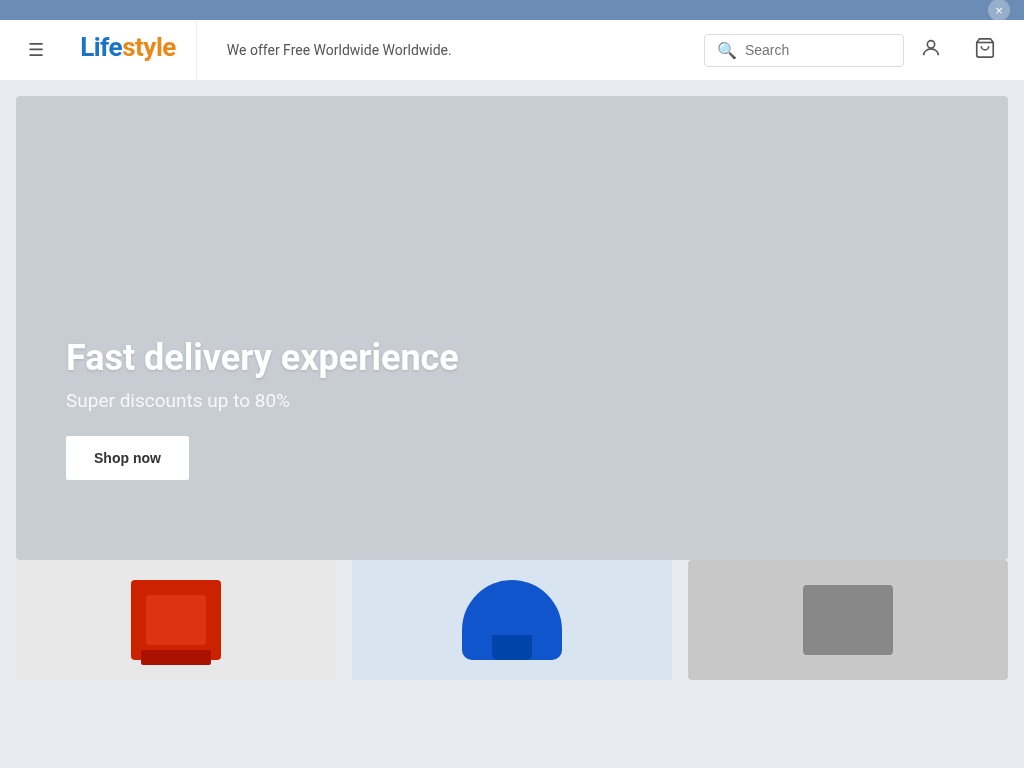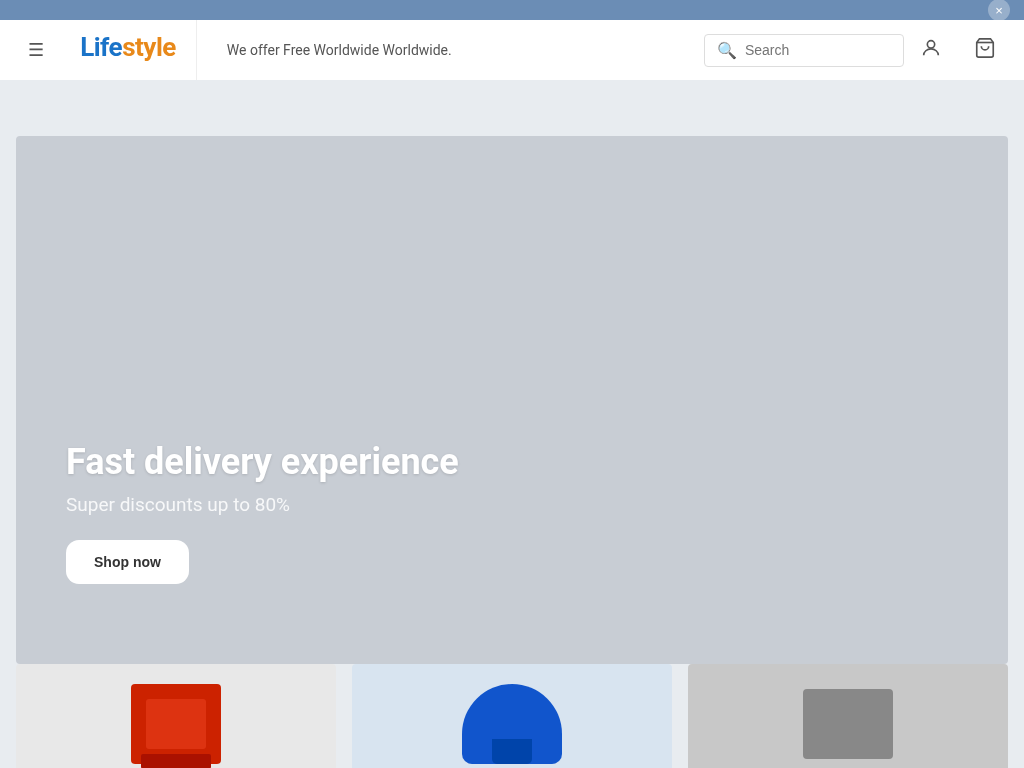--- a/index.html
+++ b/index.html
@@ -121,23 +121,22 @@
     .main-wrapper {
       padding: 16px;
     }
 
     
     .hero-banner {
       background: #c8cdd4;
       border-radius: 4px;
       position: relative;
       width: 100%;
-      height: 528px;
+      height: 464px;
       overflow: hidden;
-      margin-top: 40px;
     }
     .hero-text-area {
       position: absolute;
       bottom: 80px;
       left: 50px;
     }
     .hero-title {
       font-size: 36px;
       font-weight: 700;
       color: white;
@@ -150,21 +149,21 @@
       margin-bottom: 24px;
     }
     .shop-now-btn {
       background: white;
       color: #333;
       border: none;
       padding: 14px 28px;
       font-size: 14px;
       font-weight: 600;
       cursor: pointer;
-      border-radius: 13px;
+      border-radius: 2px;
     }
 
     
     .products-row {
       display: flex;
       gap: 16px;
       margin-top: 0;
     }
     .product-card {
       flex: 1;

